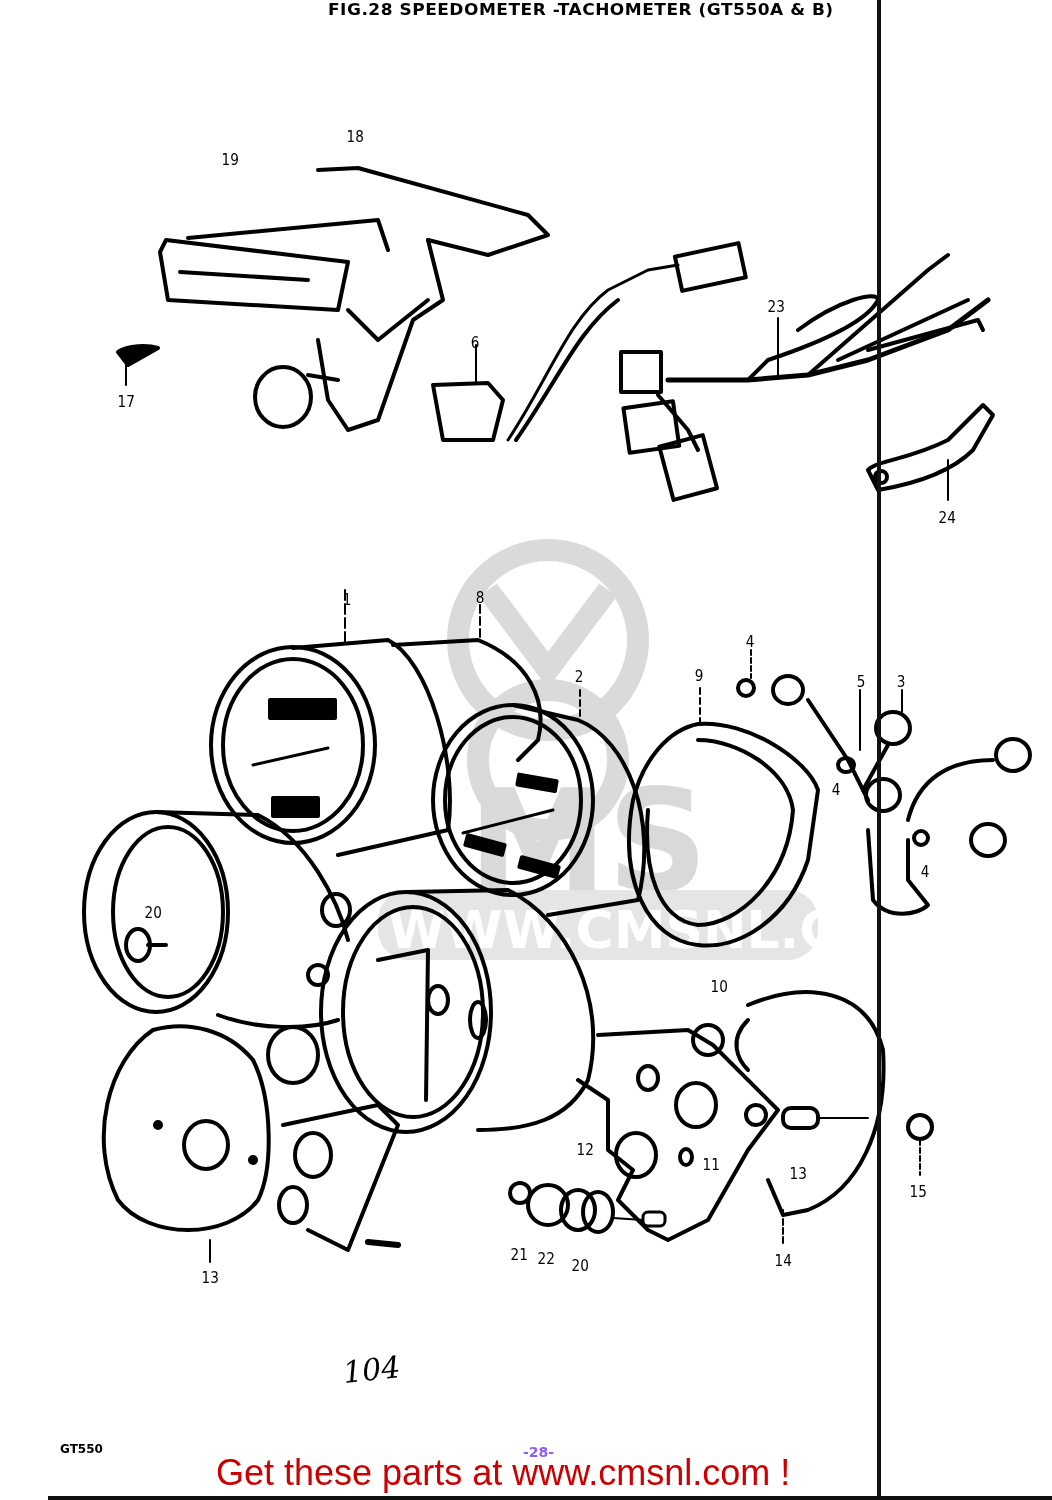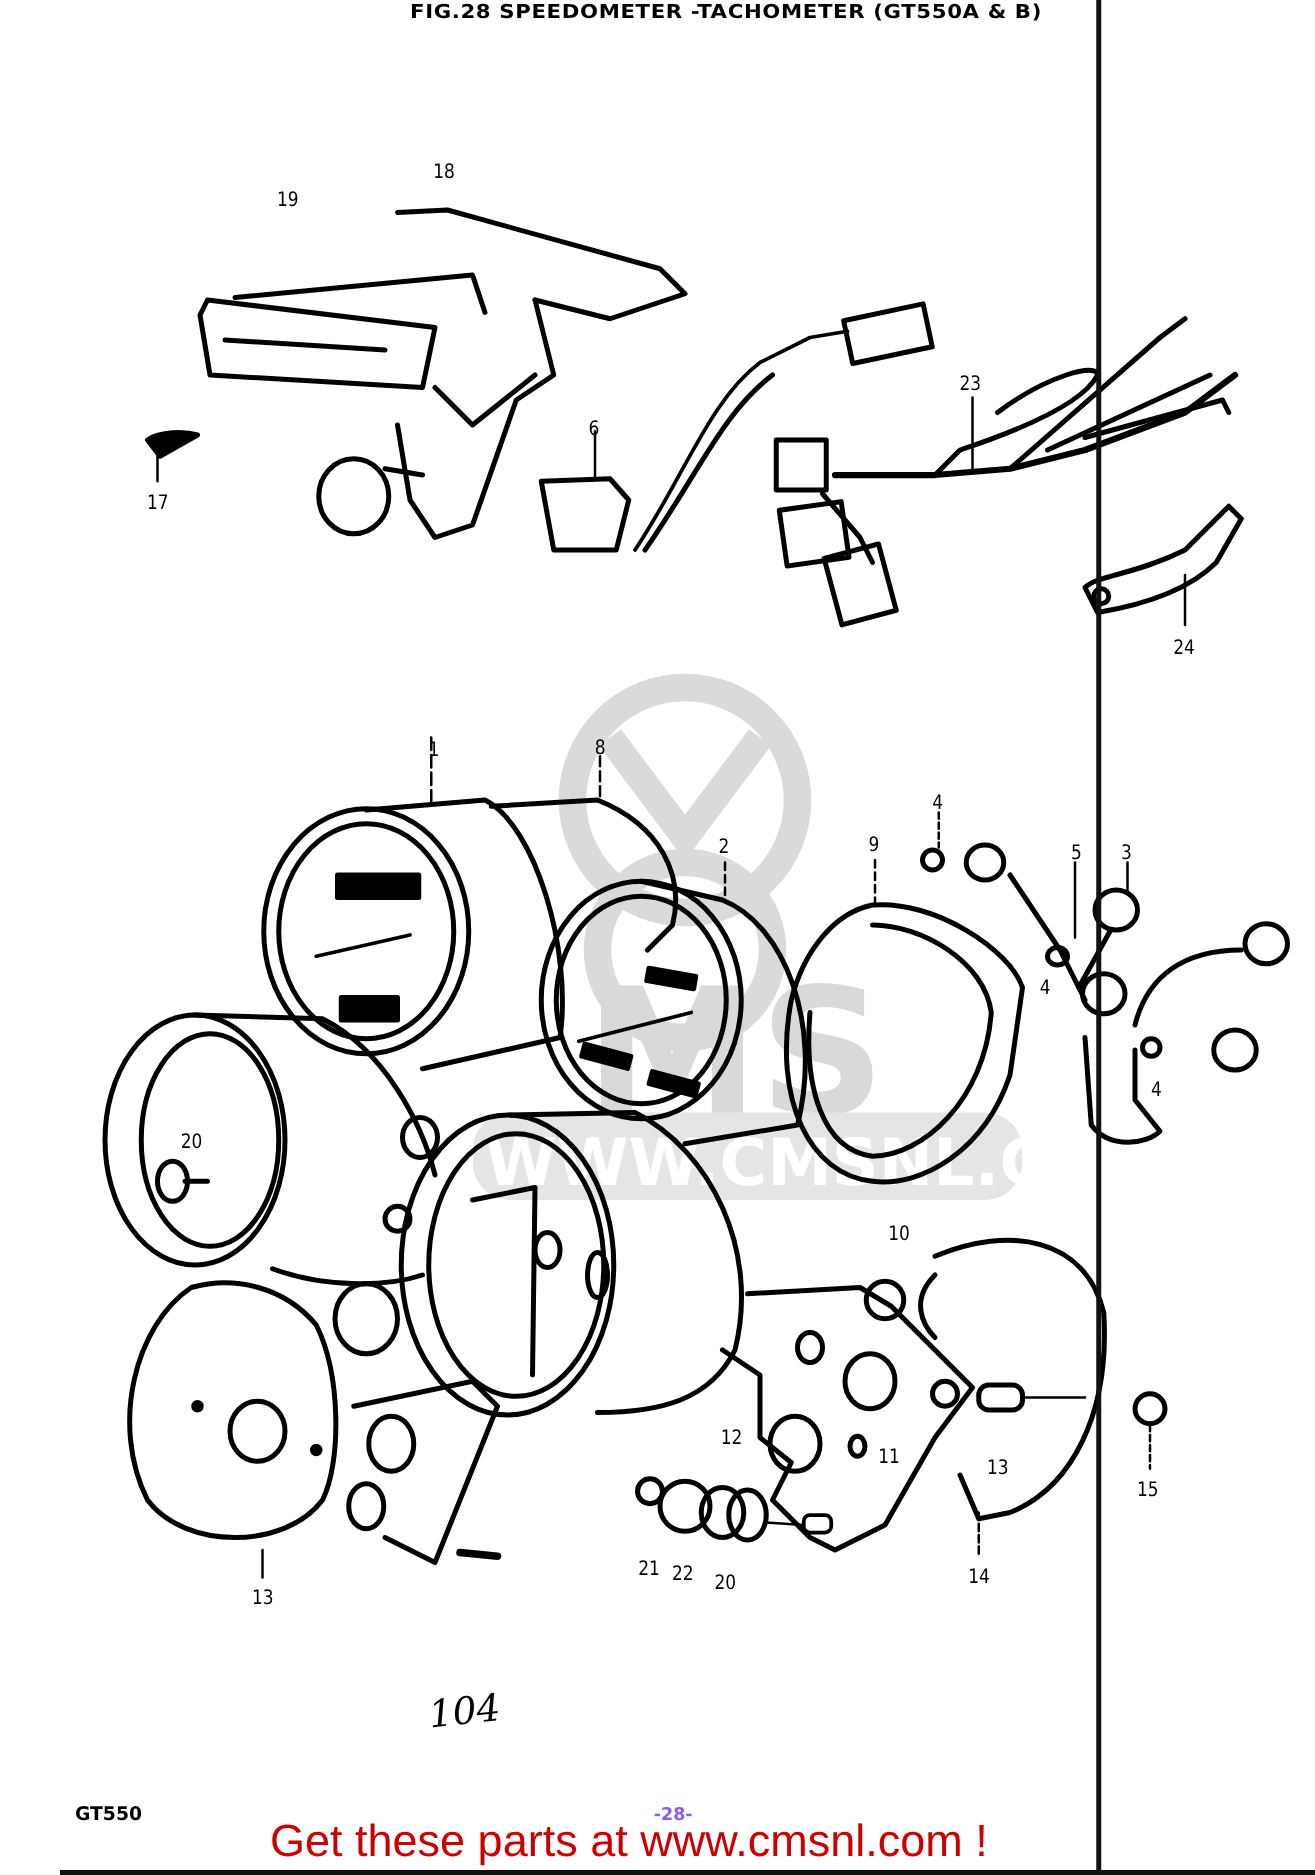--- a/index.html
+++ b/index.html
@@ -5,21 +5,21 @@
   html, body { margin: 0; padding: 0; background: #ffffff; }
   body { width: 1052px; height: 1500px; position: relative; overflow: hidden; font-family: "DejaVu Sans", sans-serif; }
   .page { position: absolute; left: 0; top: 0; width: 833px; height: 1500px; background: #fff; margin-left: 48px; }
   .border-right { position: absolute; right: 0; top: 0; width: 4px; height: 1500px; background: #111; }
   .border-bottom { position: absolute; left: 0; bottom: 0; width: 1052px; height: 4px; background: #111; }
   .fig-heading { position: absolute; left: 280px; top: 0px; font-family: "DejaVu Sans", sans-serif; font-weight: bold; font-size: 17px; color: #000; letter-spacing: 0.5px; transform: scaleY(0.9); white-space: nowrap; }
   .page-title { position: absolute; left: 20px; top: 22px; font-family: "DejaVu Sans", sans-serif; font-size: 23px; color: #666666; white-space: nowrap; }
   .diagram { position: absolute; left: 0; top: 0; }
   .callout { position: absolute; font-family: "DejaVu Sans", sans-serif; font-size: 16px; color: #000; font-weight: normal; transform: scaleX(0.85); }
   .handwritten { position: absolute; left: 295px; top: 1352px; font-family: "DejaVu Serif", serif; font-size: 30px; color: #000; transform: rotate(-6deg); font-style: italic; }
-  .model-code { position: absolute; left: 12px; top: 1442px; font-family: "DejaVu Sans", sans-serif; font-weight: bold; font-size: 15px; color: #000; }
+  .model-code { position: absolute; left: 12px; top: 1442px; font-family: "DejaVu Sans", sans-serif; font-weight: bold; font-size: 12px; color: #000; }
   .page-num { position: absolute; left: 475px; top: 1444px; font-family: "DejaVu Sans", sans-serif; font-weight: bold; font-size: 14px; color: #8b5cf6; }
   .cta-link { position: absolute; left: 168px; top: 1452px; font-family: Liberation Sans, sans-serif; font-size: 36px; color: #cc0000; text-decoration: none; white-space: nowrap; letter-spacing: 0px; }
   .watermark { position: absolute; left: 330px; top: 530px; opacity: 1; }
 </style>
 </head>
 <body>
 
 <div class="page">
 
   <div class="fig-heading">FIG.28  SPEEDOMETER -TACHOMETER (GT550A &amp; B)</div>

